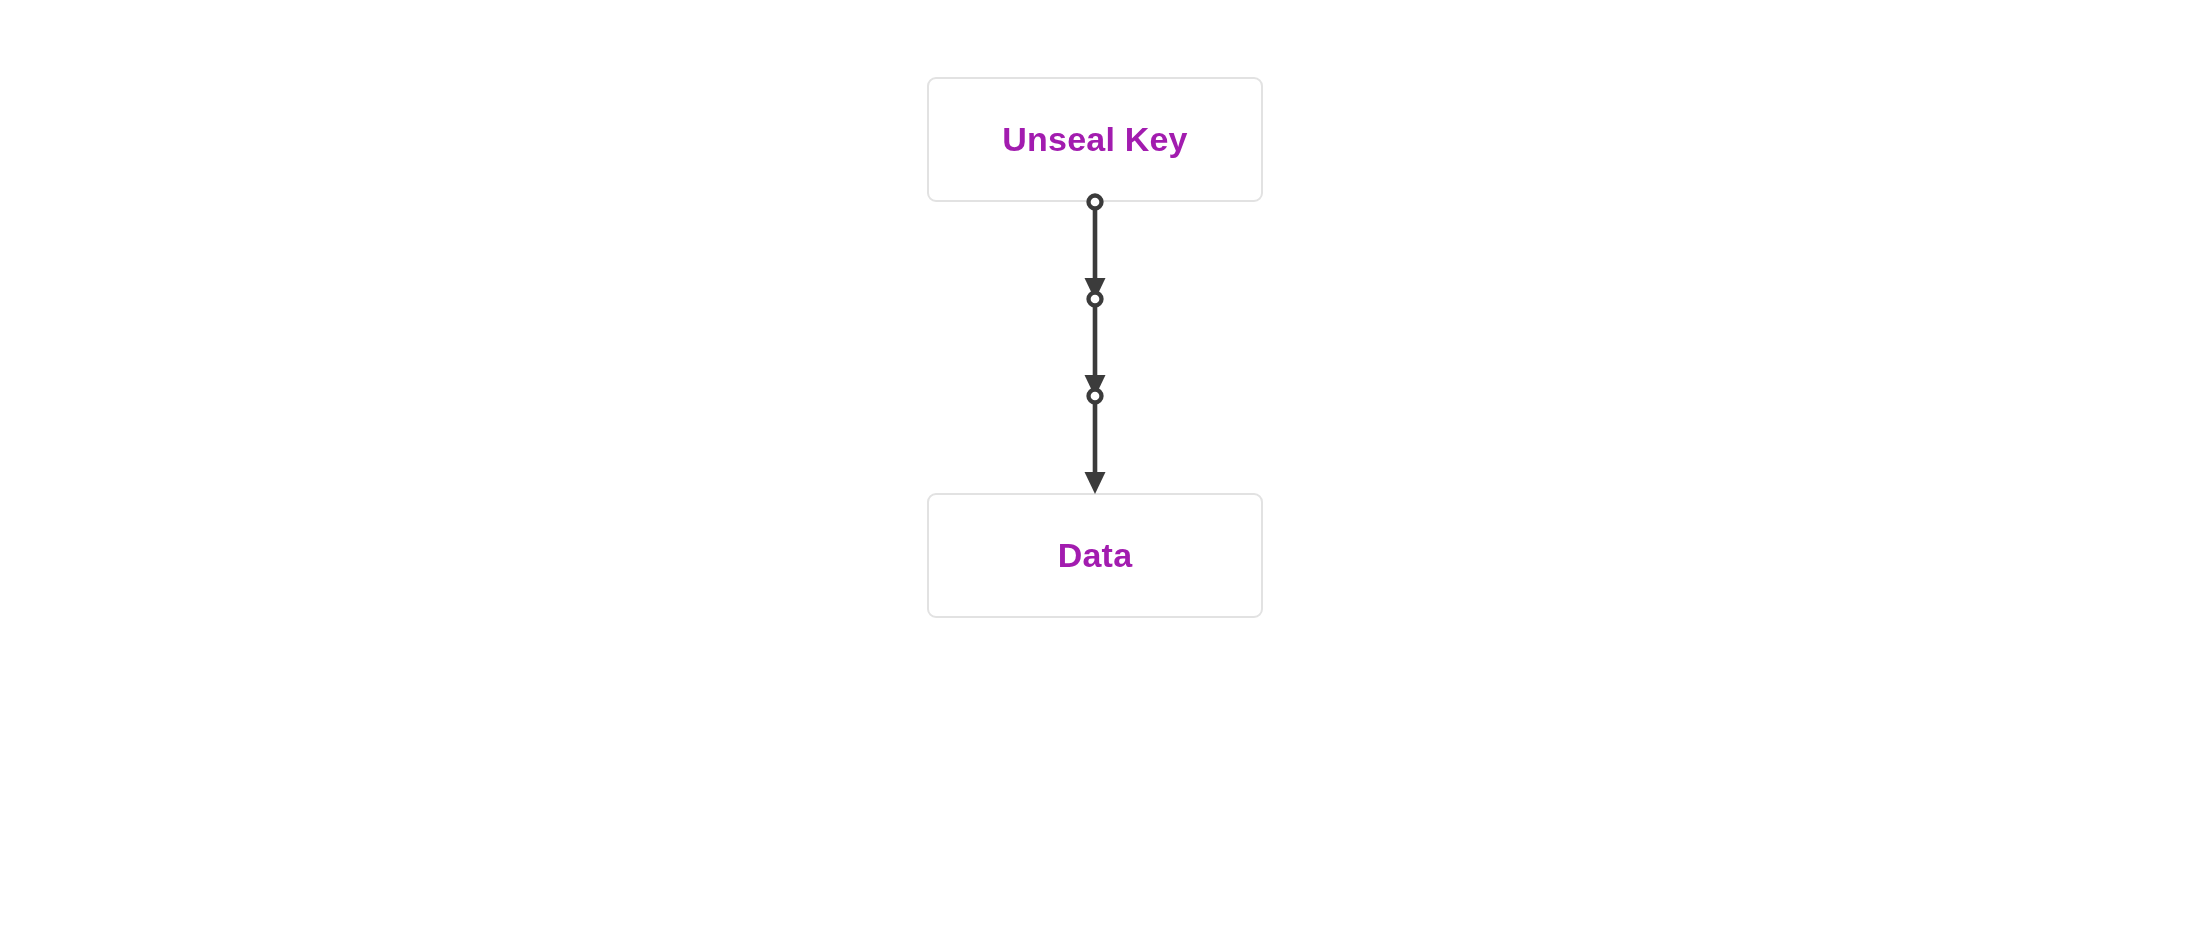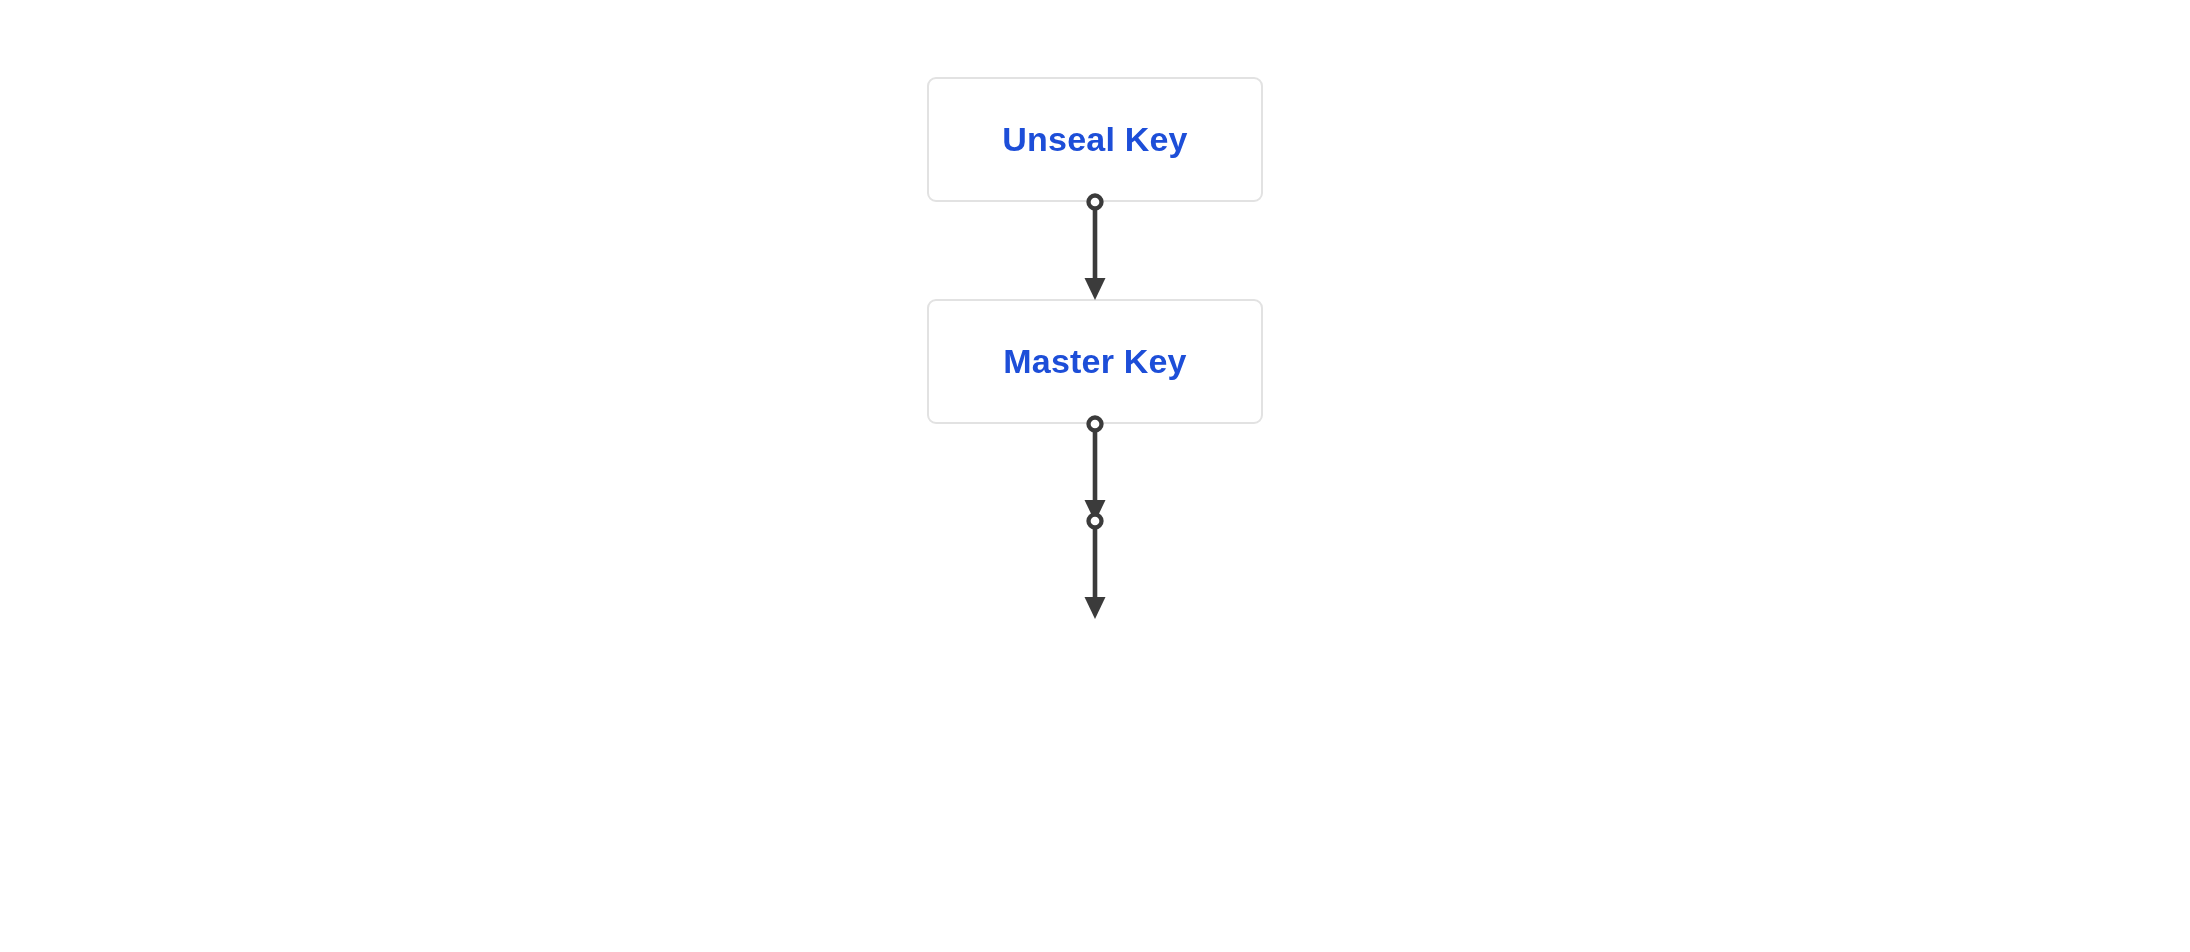--- a/index.html
+++ b/index.html
@@ -33,21 +33,21 @@
     border: 2.5px solid #e2e2e2;
     border-radius: 9px;
     display: flex;
     align-items: center;
     justify-content: center;
   }
   .node-label {
     font-size: 34px;
     font-weight: 600;
     letter-spacing: 0.2px;
-    color: #1d4ed8;
+    color: #a21caf;
     white-space: nowrap;
   }
   .connector {
     position: relative;
     width: 100%;
     height: 97px;
   }
   .connector svg {
     position: absolute;
     left: 50%;
@@ -67,36 +67,36 @@
     </div>
 
     <div class="connector">
       <svg width="44" height="108" viewBox="0 0 44 108">
         <line x1="22" y1="15" x2="22" y2="87" stroke-width="4.6" stroke="#3b3b3b"></line>
         <polygon points="11.5,85 32.5,85 22,107" fill="#3b3b3b"></polygon>
         <circle cx="22" cy="9" r="6.5" fill="#ffffff" stroke-width="4.3" stroke="#3b3b3b"></circle>
       </svg>
     </div>
 
-    <div class="node">
-      <span class="node-label">Master Key</span>
-    </div>
 
     <div class="connector">
       <svg width="44" height="108" viewBox="0 0 44 108">
         <line x1="22" y1="15" x2="22" y2="87" stroke-width="4.6" stroke="#3b3b3b"></line>
         <polygon points="11.5,85 32.5,85 22,107" fill="#3b3b3b"></polygon>
         <circle cx="22" cy="9" r="6.5" fill="#ffffff" stroke-width="4.3" stroke="#3b3b3b"></circle>
       </svg>
     </div>
 
 
     <div class="connector">
       <svg width="44" height="108" viewBox="0 0 44 108">
         <line x1="22" y1="15" x2="22" y2="87" stroke-width="4.6" stroke="#3b3b3b"></line>
         <polygon points="11.5,85 32.5,85 22,107" fill="#3b3b3b"></polygon>
         <circle cx="22" cy="9" r="6.5" fill="#ffffff" stroke-width="4.3" stroke="#3b3b3b"></circle>
       </svg>
     </div>
 
+    <div class="node">
+      <span class="node-label">Data</span>
+    </div>
 
   </div>
 </div>
 
 </body></html>

